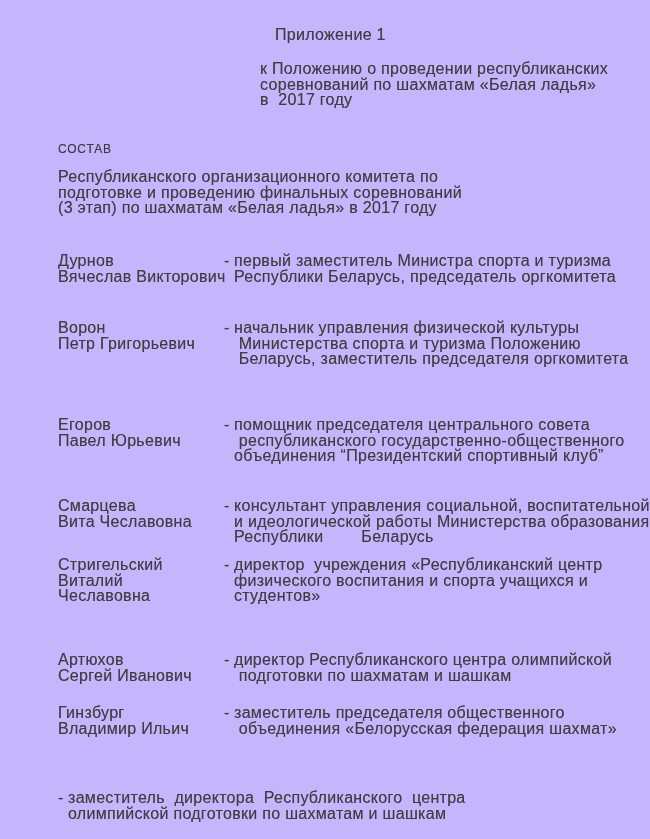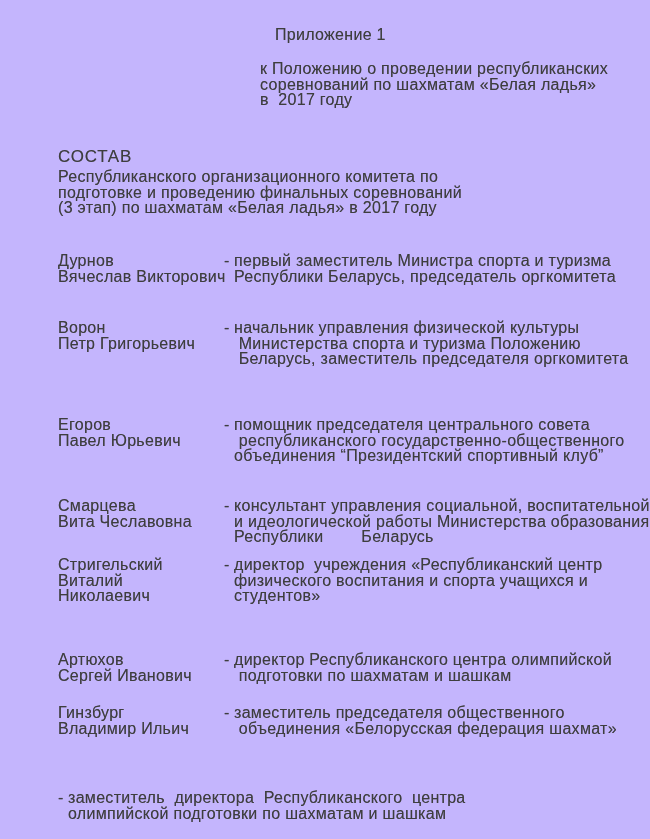--- a/index.html
+++ b/index.html
@@ -30,23 +30,22 @@
   }
   .appendix-ref {
     position: absolute;
     left: 260px;
     top: 61px;
   }
   .sostav-title {
     position: absolute;
     left: 58px;
     top: 142px;
-    font-size: 17px;
+    font-size: 12px;
     letter-spacing: 0.8px;
-    margin-top: 7px;
   }
   .sostav-desc {
     position: absolute;
     left: 58px;
     top: 169px;
   }
 
   .entry {
     position: absolute;
     left: 58px;
@@ -116,21 +115,21 @@
 Вита Чеславовна</div>
     <div class="dash">-</div>
     <div class="role">консультант управления социальной, воспитательной
 и идеологической работы Министерства образования
 Республики        Беларусь</div>
   </div>
 
   <div class="entry" style="top:557px">
     <div class="name">Стригельский
 Виталий
-Николаевич</div>
+Чеславовна</div>
     <div class="dash">-</div>
     <div class="role">директор  учреждения «Республиканский центр
 физического воспитания и спорта учащихся и
 студентов»</div>
   </div>
 
   <div class="entry" style="top:652px">
     <div class="name">Артюхов
 Сергей Иванович</div>
     <div class="dash">-</div>

